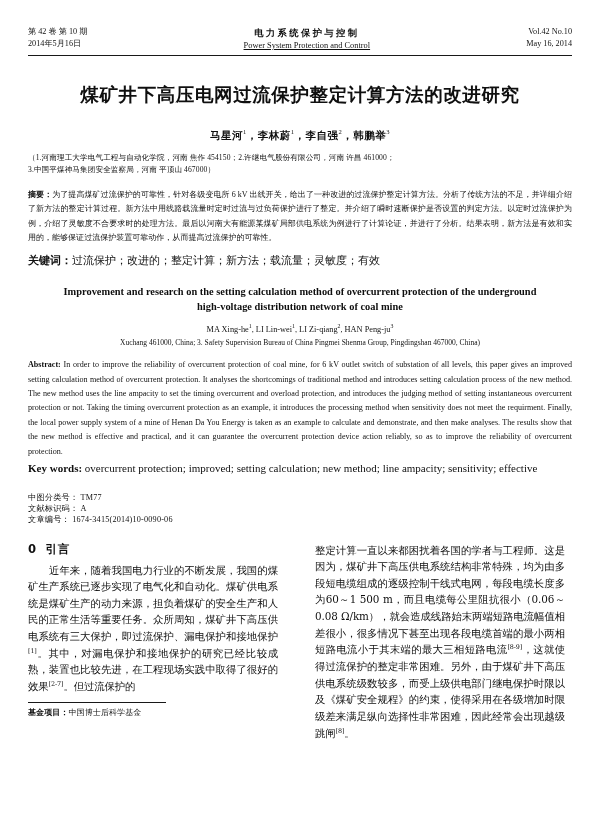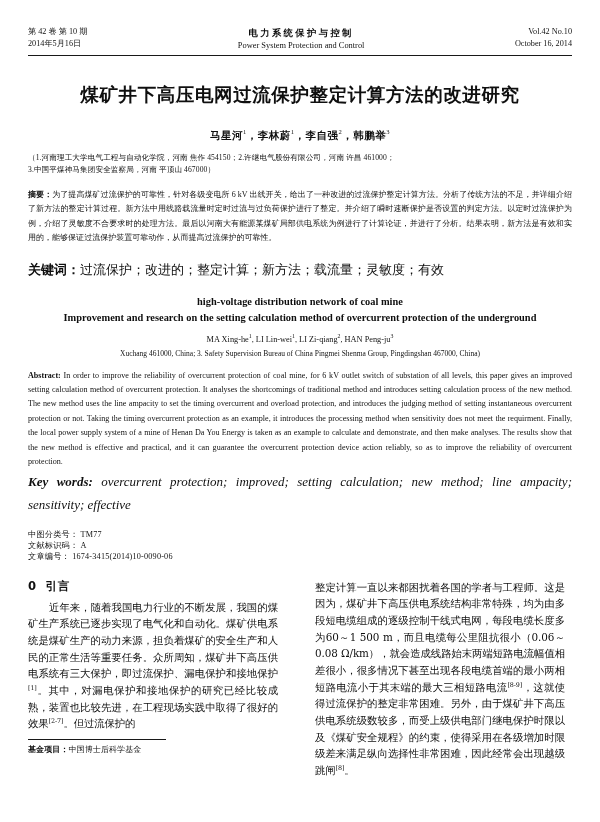--- a/index.html
+++ b/index.html
@@ -43,20 +43,21 @@
     font-family: "DejaVu Serif", "Liberation Serif", serif;
     font-weight: bold;
     font-size: 9.3px;
     letter-spacing: 2.4px;
     display: block;
   }
   .journal-en {
     font-size: 8.4px;
     display: block;
     margin-top: 1px;
+    text-decoration: underline;
   }
   .rule-head {
     border-bottom: 1.3px solid #1a1a1a;
     margin-top: 1px;
   }
 
   
   .title-cn {
     text-align: center;
     font-family: "DejaVu Sans", "Liberation Sans", sans-serif;
@@ -84,23 +85,23 @@
   
   .abs-cn {
     font-size: 8.0px;
     line-height: 1.78;
     text-align: justify;
     margin-top: 12px;
     letter-spacing: 0.02px;
   }
   .abs-cn b, .kw-cn b { font-weight: bold; }
   .kw-cn {
-    font-size: 13px;
-    line-height: 1.78;
-    margin-top: 13px;
+    font-size: 11px;
+    line-height: 1.78;
+    margin-top: 6px;
   }
 
   
   .title-en {
     text-align: center;
     font-size: 10.4px;
     font-weight: bold;
     line-height: 1.48;
     margin-top: 13px;
     padding: 0 6px;
@@ -120,24 +121,23 @@
 
   
   .abs-en {
     font-size: 8.1px;
     line-height: 1.78;
     text-align: justify;
     margin-top: 9px;
   }
   .abs-en b { font-weight: bold; }
   .kw-en {
-    font-size: 13px;
-    line-height: 1.78;
-    text-align: justify;
-    font-style: italic;
+    font-size: 11px;
+    line-height: 1.78;
+    text-align: justify;
   }
   .kw-en b { font-weight: bold; }
 
   
   .classline {
     font-size: 8.2px;
     margin-top: 13px;
     display: flex;
     gap: 0px;
     letter-spacing: 0.2px;
@@ -201,21 +201,21 @@
     <div class="col-left">
       <div>第 42 卷 第 10 期</div>
       <div>2014年5月16日</div>
     </div>
     <div class="col-mid">
       <span class="journal-cn">电力系统保护与控制</span>
       <span class="journal-en">Power System Protection and Control</span>
     </div>
     <div class="col-right">
       <div>Vol.42 No.10</div>
-      <div>October 16, 2014</div>
+      <div>May 16, 2014</div>
     </div>
   </div>
   <div class="rule-head"></div>
 
   <div class="title-cn">煤矿井下高压电网过流保护整定计算方法的改进研究</div>
 
   <div class="authors-cn">
     马星河<sup>1</sup>，李林蔚<sup>1</sup>，李自强<sup>2</sup>，韩鹏举<sup>3</sup>
   </div>
 
@@ -225,22 +225,22 @@
   </div>
 
   <div class="abs-cn">
     <b>摘要：</b><span>为了提高煤矿过流保护的可靠性，针对各级变电所 6 kV 出线开关，给出了一种改进的过流保护整定计算方法。分析了传统方法的不足，并详细介绍了新方法的整定计算过程。新方法中用线路载流量时定时过流与过负荷保护进行了整定。并介绍了瞬时速断保护是否设置的判定方法。以定时过流保护为例，介绍了灵敏度不合要求时的处理方法。最后以河南大有能源某煤矿局部供电系统为例进行了计算论证，并进行了分析。结果表明，新方法是有效和实用的，能够保证过流保护装置可靠动作，从而提高过流保护的可靠性。</span>
   </div>
   <div class="kw-cn">
     <b>关键词：</b><span>过流保护；改进的；整定计算；新方法；载流量；灵敏度；有效</span>
   </div>
 
   <div class="title-en">
+    <div>Improvement and research on the setting calculation method of overcurrent protection of the underground</div>
     <div>high-voltage distribution network of coal mine</div>
-    <div>Improvement and research on the setting calculation method of overcurrent protection of the underground</div>
   </div>
 
   <div class="authors-en">
     MA Xing-he<sup>1</sup>, LI Lin-wei<sup>1</sup>, LI Zi-qiang<sup>2</sup>, HAN Peng-ju<sup>3</sup>
   </div>
 
   <div class="affil-en">
     <div>Xuchang 461000, China; 3. Safety Supervision Bureau of China Pingmei Shenma Group, Pingdingshan 467000, China)</div>
   </div>
 

